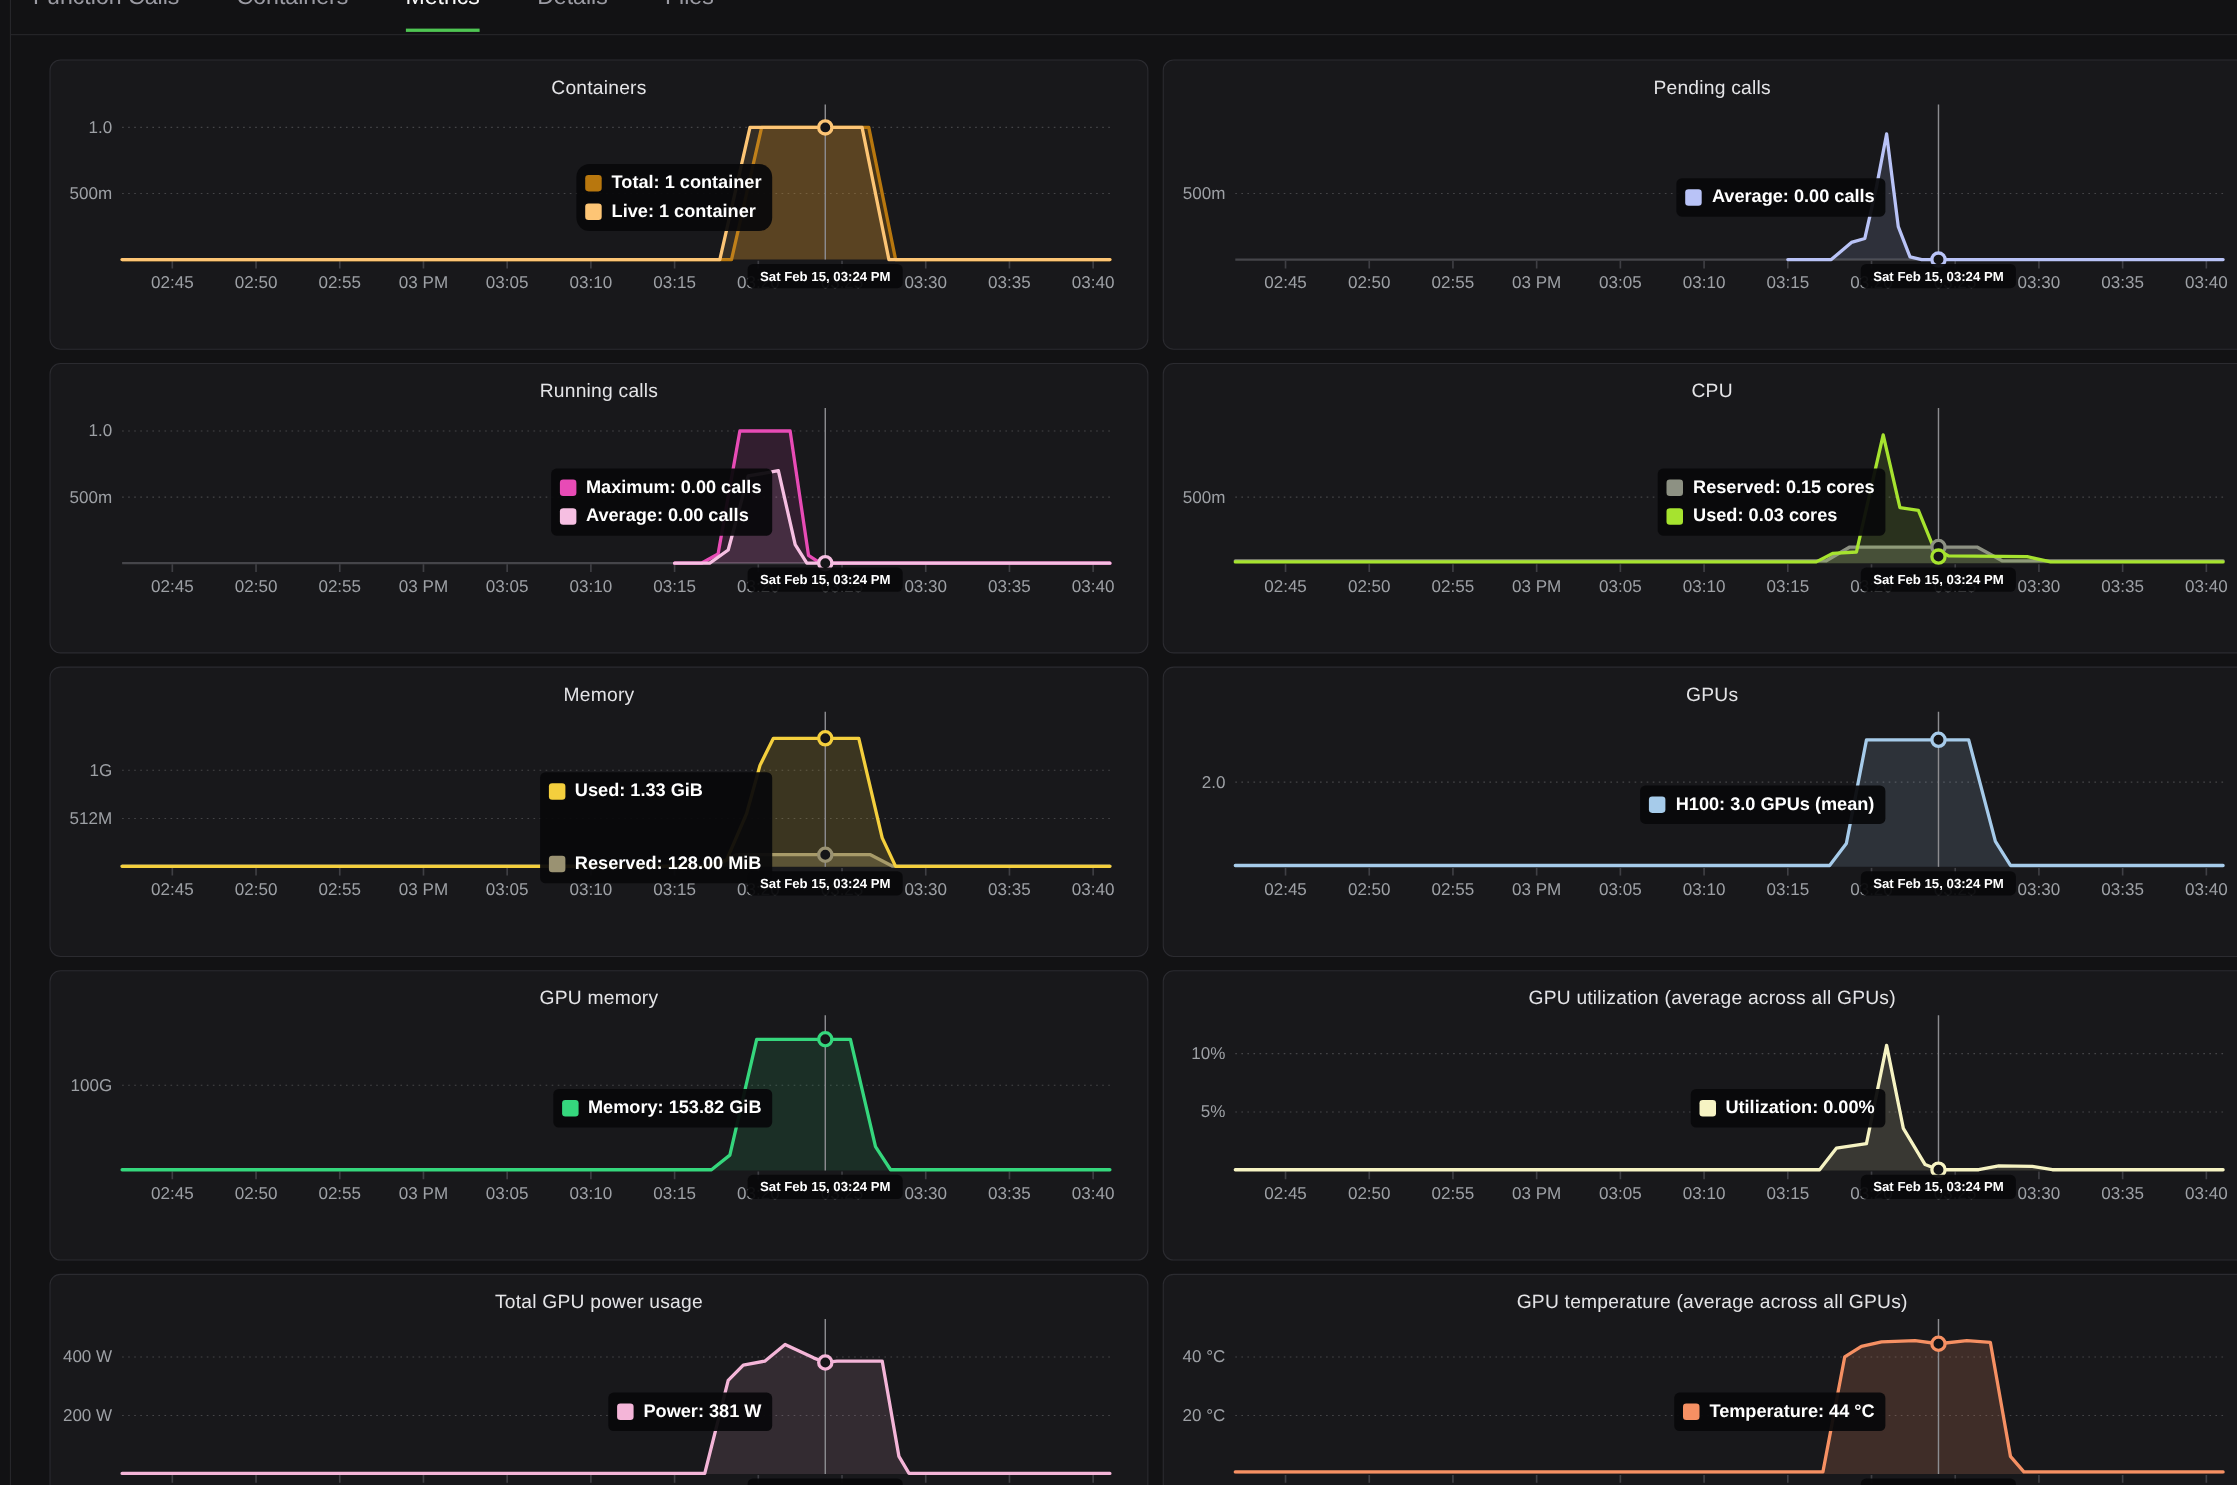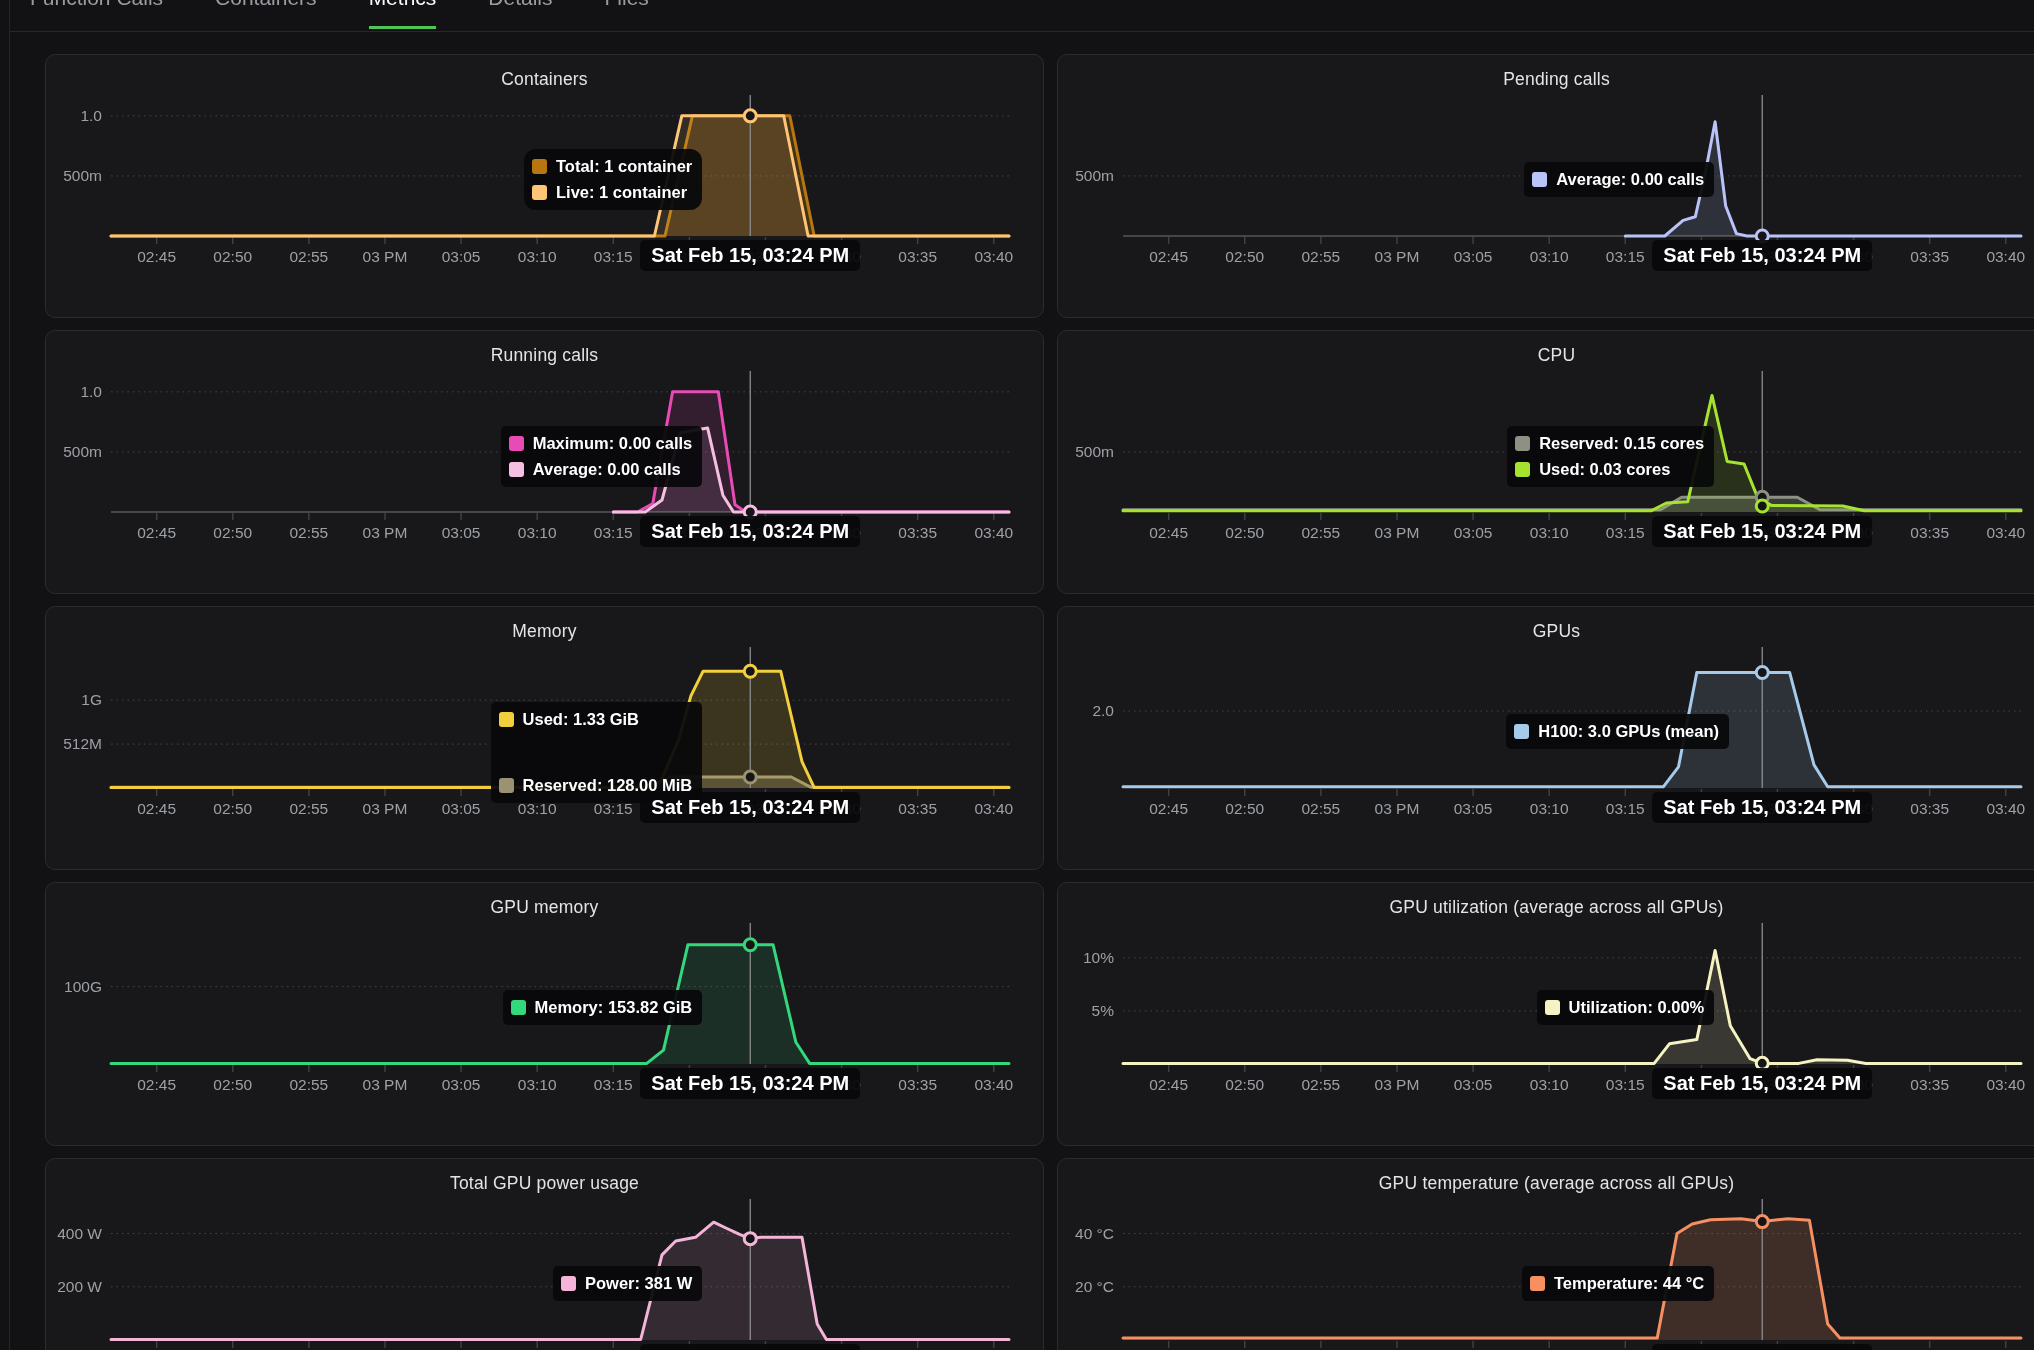--- a/index.html
+++ b/index.html
@@ -17,21 +17,21 @@
     border:1px solid #2b2b30; border-radius:10px; overflow:hidden; }
   .panel svg { position:absolute; left:0; top:0; }
   .chart-title { position:absolute; top:14px; left:0; width:100%; text-align:center;
     font-size:17.5px; font-weight:500; color:#e4e4e7; letter-spacing:.2px; }
   .tooltip { position:absolute; display:flex; flex-direction:column; align-items:flex-start;
     background:rgba(9,9,11,.94); border-radius:5px; padding:4px 10px 5px 8px; z-index:4; }
   .tooltip-row { display:flex; align-items:center; height:26px; white-space:nowrap; }
   .tooltip-row .chip { width:15px; height:15px; border-radius:3px; margin-right:9px; flex:none; }
   .tooltip-row .txt { font-size:16.5px; font-weight:700; color:#ffffff; }
   .timestamp { position:absolute; top:185px; transform:translateX(-50%);
-    background:rgba(9,9,11,.94); border-radius:5px; padding:4px 11px; font-size:20px;
+    background:rgba(9,9,11,.94); border-radius:5px; padding:4px 11px; font-size:12px;
     font-weight:700; color:#ffffff; white-space:nowrap; z-index:5; }
 </style>
 </head>
 <body>
 
 <div id="app">
   <div class="left-rule"></div>
   <div class="tabbar" id="tabbar">
       <div class="tab">Function Calls</div>
       <div class="tab">Containers</div>
@@ -312,21 +312,21 @@
           <text x="795.5762711864407" y="207" text-anchor="middle" font-size="15.5" fill="#9da0a5">03:30</text>
           <line x1="871.677966101695" y1="182" x2="871.677966101695" y2="189" stroke="#3f3f44" stroke-width="1.5"></line>
           <text x="871.677966101695" y="207" text-anchor="middle" font-size="15.5" fill="#9da0a5">03:35</text>
           <line x1="947.7796610169491" y1="182" x2="947.7796610169491" y2="189" stroke="#3f3f44" stroke-width="1.5"></line>
           <text x="947.7796610169491" y="207" text-anchor="middle" font-size="15.5" fill="#9da0a5">03:40</text>
           <path d="M65 181 L65.0 179.8 L605.3 179.8 L620.5 159.8 L638.8 65.6 L731.7 65.6 L756.0 157.9 L769.7 179.8 L963.0 179.8 L963.0 181 Z" fill="rgba(166,203,234,0.15)" stroke="none"></path>
           <path d="M65.0 179.8 L605.3 179.8 L620.5 159.8 L638.8 65.6 L731.7 65.6 L756.0 157.9 L769.7 179.8 L963.0 179.8" fill="none" stroke="#a6cbea" stroke-width="3" stroke-linejoin="round" stroke-linecap="round"></path>
           <line x1="704.2542372881356" y1="40" x2="704.2542372881356" y2="181" stroke="#8c8c90" stroke-width="1.3"></line>
           <circle cx="704.2542372881356" cy="65.55056179775282" r="6" fill="#151518" stroke="#a6cbea" stroke-width="3"></circle>
         </svg>
-        <div class="tooltip" style="top: 107px; right: 326px; justify-content: center;">
+        <div class="tooltip" style="top: 107px; right: 341px; justify-content: center;">
           <div class="tooltip-row">
             <span class="chip" style="background: rgb(166, 203, 234);"></span>
             <span class="txt">H100: 3.0 GPUs (mean)</span>
           </div>
         </div>
         <div class="timestamp" style="left: 704.254px;">Sat Feb 15, 03:24 PM</div>
       </div>
       <div class="panel">
         <div class="chart-title">GPU memory</div>
         <svg width="999" height="264" viewBox="0 0 999 264">

